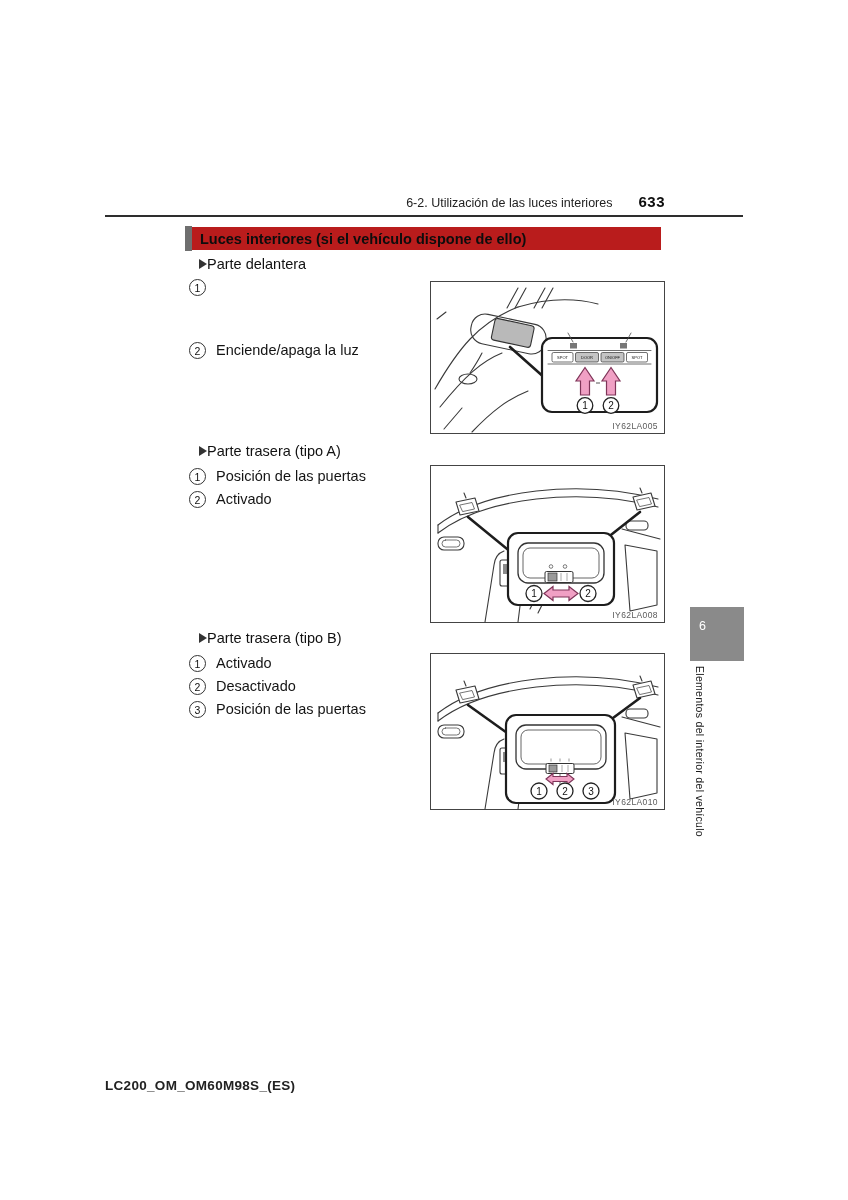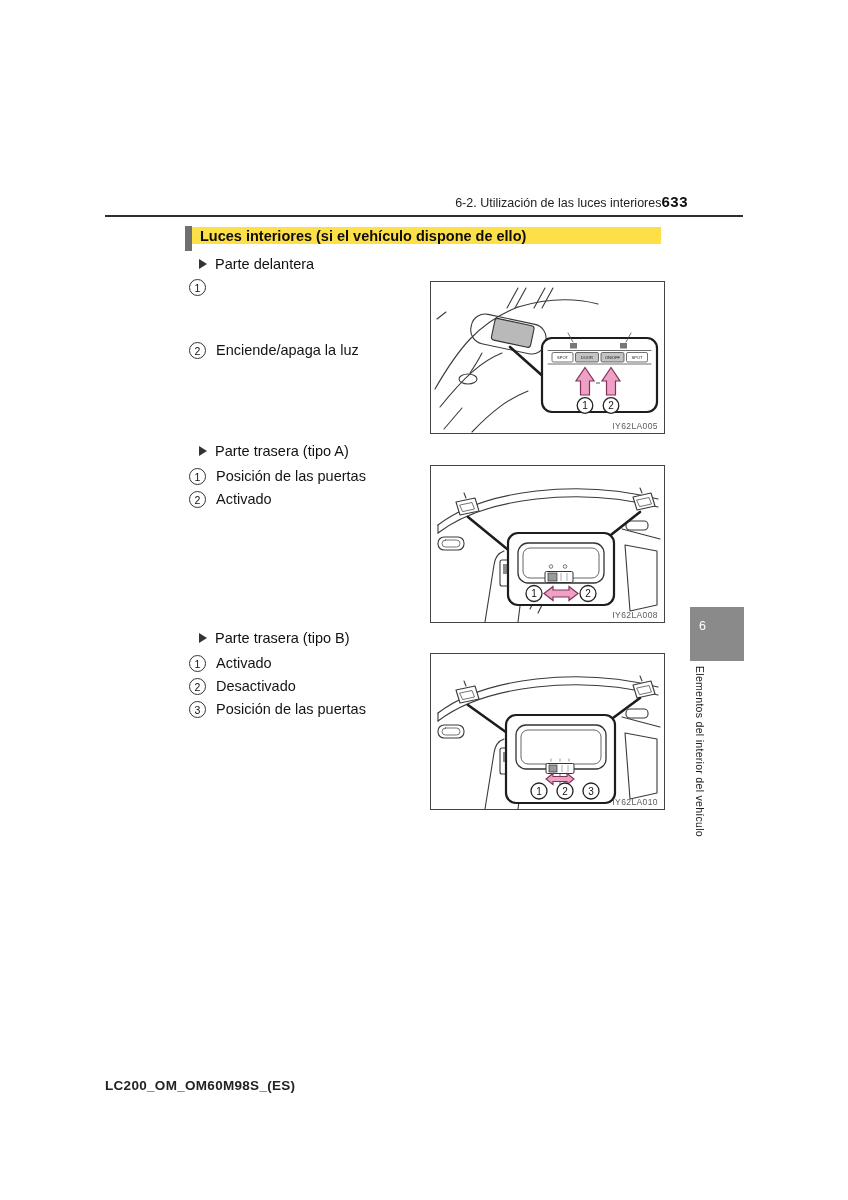--- a/index.html
+++ b/index.html
@@ -1,30 +1,30 @@
 <!DOCTYPE html>
 <html><head>
 <meta charset="utf-8">
 <style>
   html,body{margin:0;padding:0;background:#ffffff;}
   #page{position:relative;width:848px;height:1200px;background:#fff;overflow:hidden;
         font-family:"Liberation Sans",sans-serif;color:#1a1a1a;}
 
-  .header{position:absolute;top:193px;left:120px;width:568px;display:flex;
-          justify-content:flex-end;align-items:baseline;}
+  .header{position:absolute;top:193px;left:97px;width:568px;display:flex;
+          justify-content:flex-end;align-items:baseline;gap:26px;}
   .hdr-section{font-size:12.5px;color:#222;}
   .hdr-page{font-size:15px;font-weight:bold;color:#0d0d0d;letter-spacing:.5px;}
   .rule{position:absolute;left:105px;top:215px;width:638px;height:2px;background:#2e2e2e;}
 
-  .titlebar{position:absolute;left:185px;top:227px;width:476px;height:17px;background:#fde047;
+  .titlebar{position:absolute;left:185px;top:227px;width:476px;height:23px;background:#b91c1c;
             display:flex;align-items:center;}
   .titlebar .accent{position:absolute;left:0;top:-1px;width:7px;height:25px;background:#6f6f6f;}
   .titlebar .titletext{margin-left:15px;font-weight:bold;font-size:14.5px;color:#0d0d0d;}
 
-  .heading{position:absolute;left:199px;display:flex;align-items:center;gap:8px;
+  .heading{position:absolute;left:199px;display:flex;align-items:center;gap:0;
            font-size:14.5px;color:#111;}
   .tri{width:0;height:0;border-left:8px solid #333;border-top:5px solid transparent;
        border-bottom:5px solid transparent;flex:none;}
 
   .item{position:absolute;left:189px;display:flex;gap:10px;align-items:flex-start;}
   .cnum{flex:none;width:15px;height:15px;border:1.2px solid #333;border-radius:50%;
         font-size:10.5px;display:flex;align-items:center;justify-content:center;
         margin-top:2px;color:#111;background:#fff;}
   .itext{font-size:14.5px;line-height:21.5px;color:#141414;}
   .w214{width:214px;}

